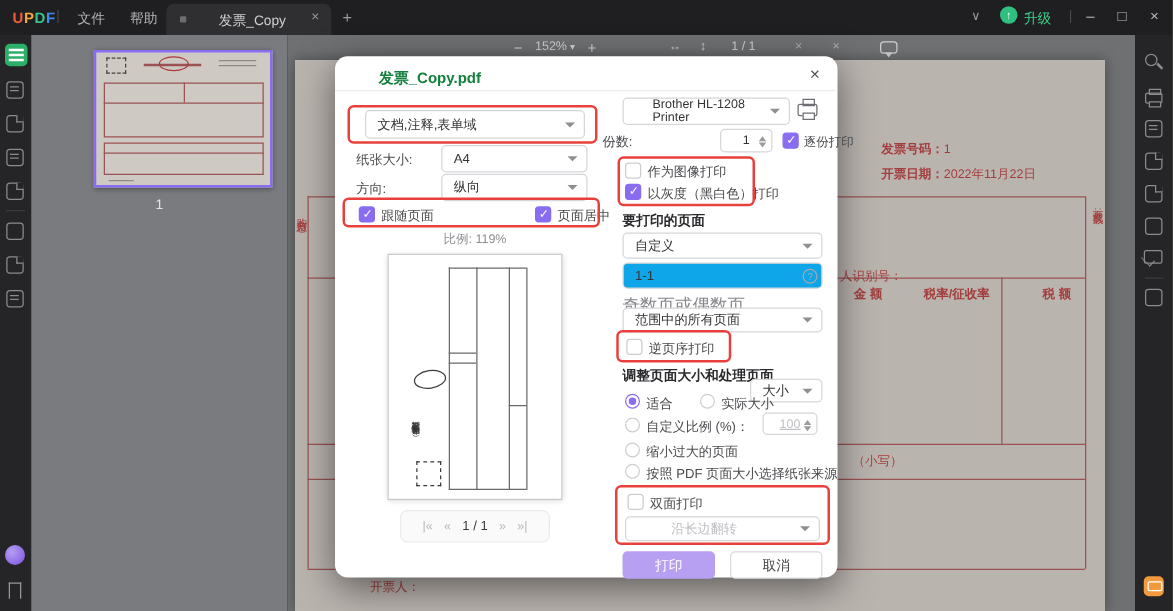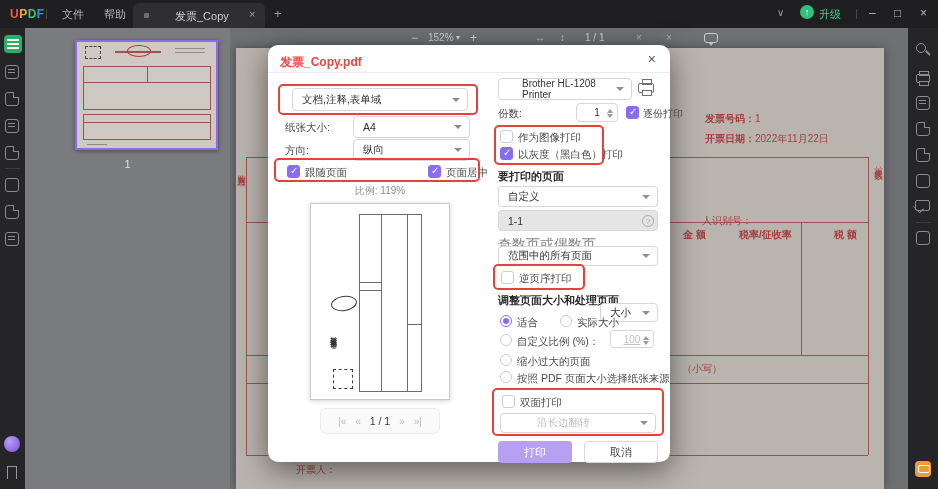--- a/index.html
+++ b/index.html
@@ -51,42 +51,42 @@
   .dtool { position:absolute; top:2px; height:16px; color:#cfcfd2; font-size:10px; line-height:16px; }
   .page { position:absolute; left:6px; top:20px; width:648px; height:441px; background:#bab4af; box-shadow:0 0 10px rgba(0,0,0,.35); }
   .inv-line { position:absolute; background:#9b5252; }
   .inv-text { position:absolute; color:#a33e3e; font-size:10px; white-space:nowrap; }
   .inv-vtext { position:absolute; color:#a33e3e; font-size:8.5px; writing-mode:vertical-rl; letter-spacing:1px; }
   .bubble { position:absolute; width:14px; height:10px; border:1.3px solid #cfcfd2; border-radius:3px; }
   .bubble::after { content:""; position:absolute; left:3px; bottom:-4px; border-left:3px solid transparent; border-right:3px solid transparent; border-top:4px solid #cfcfd2; }
 
   
   .dialog { position:absolute; left:268px; top:45px; width:402px; height:417px; background:#ffffff; border-radius:10px; box-shadow:0 8px 30px rgba(0,0,0,.5); z-index:10; font-size:10.5px; color:#444; }
-  .dlg-title { position:absolute; left:12px; top:9px; font-size:12px; font-weight:bold; color:#ef4444; }
+  .dlg-title { position:absolute; left:35px; top:9px; font-size:12px; font-weight:bold; color:#15803d; }
   .dlg-close { position:absolute; right:14px; top:6px; font-size:14px; color:#555; cursor:pointer; }
   .dlg-div { position:absolute; left:0; top:27px; width:402px; height:1px; background:#ececee; }
   .dd { position:absolute; border:1px solid #d6d6da; border-radius:4px; background:#fff; color:#333; display:flex; align-items:center; padding:0 9px; font-size:10.5px; }
   .dd .caret { position:absolute; right:7px; top:50%; margin-top:-2px; border:4px solid transparent; border-top-color:#8e8e93; border-bottom:none; }
   .dd.disabled { color:#bdbdc2;padding-left:36px; }
   .lbl { position:absolute; color:#4a4a4e; font-size:10.5px; white-space:nowrap; }
   .lbl.small { font-size:14px; color:#85858a; }
   .sect { position:absolute; font-weight:bold; color:#2b2b2e; font-size:11px; white-space:nowrap; }
   .cb { position:absolute; width:13px; height:13px; border:1px solid #cdcdd1; border-radius:3px; background:#fff; }
   .cb.on { background:#8a6cf0; border-color:#8a6cf0; }
   .cb.on::after { content:"\2713"; position:absolute; left:2px; top:-1px; color:#fff; font-size:10px; }
   .radio { position:absolute; width:12px; height:12px; border:1px solid #cdcdd1; border-radius:50%; background:#fff; }
   .radio.on { border-color:#8a6cf0; }
   .radio.on::after { content:""; position:absolute; inset:2px; border-radius:50%; background:#8a6cf0; }
   .spin { position:absolute; border:1px solid #d6d6da; border-radius:4px; background:#fff; color:#333; font-size:10px; display:flex; align-items:center; justify-content:center; }
   .spin.disabled { color:#c1c1c6;text-decoration:underline; }
   .spin .arrows { position:absolute; right:4px; top:2px; }
   .spin .arrows i { display:block; border:3px solid transparent; }
   .spin .arrows i.up { border-bottom:4px solid #9a9a9f; margin-bottom:1px; }
   .spin .arrows i.dn { border-top:4px solid #9a9a9f; }
-  .inp { position:absolute; border:1px solid #d6d6da; border-radius:4px; padding:0 9px; font-size:10.5px; color:#333; background:#e5e5e5; }
+  .inp { position:absolute; border:1px solid #d6d6da; border-radius:4px; padding:0 9px; font-size:10.5px; color:#333; background:#0ea5e9; }
   .qmark { position:absolute; width:12px; height:12px; border:1px solid #a9a9ae; border-radius:50%; color:#a9a9ae; font-size:8px; text-align:center; line-height:11px; }
   .anno { position:absolute; border:2px solid #e8413c; border-radius:5px; pointer-events:none; z-index:20; }
   .btn { position:absolute; border-radius:4px; font-size:11px; display:flex; align-items:center; justify-content:center; cursor:pointer; }
   .btn.primary { background:#b79ff2; color:#fff; border:none; }
   .btn.ghost { background:#fff; color:#444; border:1px solid #d9d9dd; }
   .pv-page { position:absolute; left:42px; top:158px; width:140px; height:197px; background:#fff; border:1px solid #c9c9cc; box-shadow:0 1px 5px rgba(0,0,0,.18); }
   .pv-line { position:absolute; background:#6a6a6a; }
   .pv-ellipse { position:absolute; border:1.4px solid #3c3c3c; border-radius:50%; transform:rotate(-8deg); }
   .pv-dash { position:absolute; border:1px dashed #3c3c3c; }
   .pv-vtitle { position:absolute; writing-mode:vertical-rl; transform:rotate(180deg); font-size:7px; color:#333; letter-spacing:0.5px; }
@@ -175,21 +175,21 @@
 
       <span class="inv-line" style="left:10px; top:109px; width:622px; height:1.4px;"></span>
       <span class="inv-line" style="left:10px; top:174px; width:622px; height:1.4px;"></span>
       <span class="inv-line" style="left:10px; top:307px; width:622px; height:1.4px;"></span>
       <span class="inv-line" style="left:10px; top:335px; width:622px; height:1.4px;"></span>
       <span class="inv-line" style="left:10px; top:407px; width:622px; height:1.4px;"></span>
       <span class="inv-line" style="left:632px; top:109px; width:1.4px; height:298px;"></span>
       <span class="inv-line" style="left:10px; top:109px; width:1.4px; height:298px;"></span>
       <span class="inv-line" style="left:565px; top:174px; width:1px; height:133px;"></span>
 
-      <span class="inv-text" style="left:436px; top:166px;margin-left:30px;">人识别号：</span>
+      <span class="inv-text" style="left:436px; top:166px;">人识别号：</span>
       <span class="inv-text" style="left:447px; top:180px; font-weight:bold;">金  额</span>
       <span class="inv-text" style="left:503px; top:180px; font-weight:bold;">税率/征收率</span>
       <span class="inv-text" style="left:598px; top:180px; font-weight:bold;">税  额</span>
       <span class="inv-text" style="left:446px; top:314px;">（小写）</span>
       <span class="inv-text" style="left:60px; top:415px;">开票人：</span>
       <span class="inv-vtext" style="left:637px; top:114px;">下载次数:1</span>
       <span class="inv-vtext" style="left:0px; top:120px;">购方信息</span>
     </div>
   </div>
 
@@ -255,21 +255,21 @@
       <span>»</span>
       <span>»|</span>
     </div>
 
     <div class="dd" style="left:230px; top:33px; width:134px; height:22px;">
       <span style="font-size:10px;padding-left:14px;">Brother HL-1208 Printer</span>
         <span class="caret"></span>
     </div>
     <span class="print-glyph" style="left:370px; top:38px;"></span>
 
-    <span class="lbl" style="left:230px; top:62px;">份数:</span>
+    <span class="lbl" style="left:214px; top:62px;">份数:</span>
     <div class="spin" style="left:308px; top:58px; width:42px; height:19px;">
       <span>1</span>
       <span class="arrows">
           <i class="up"></i>
           <i class="dn"></i>
         </span>
     </div>
     <span class="cb on" style="left:358px; top:61px;"></span>
     <span class="lbl" style="left:375px; top:62px; font-size:10px;">逐份打印</span>
 

